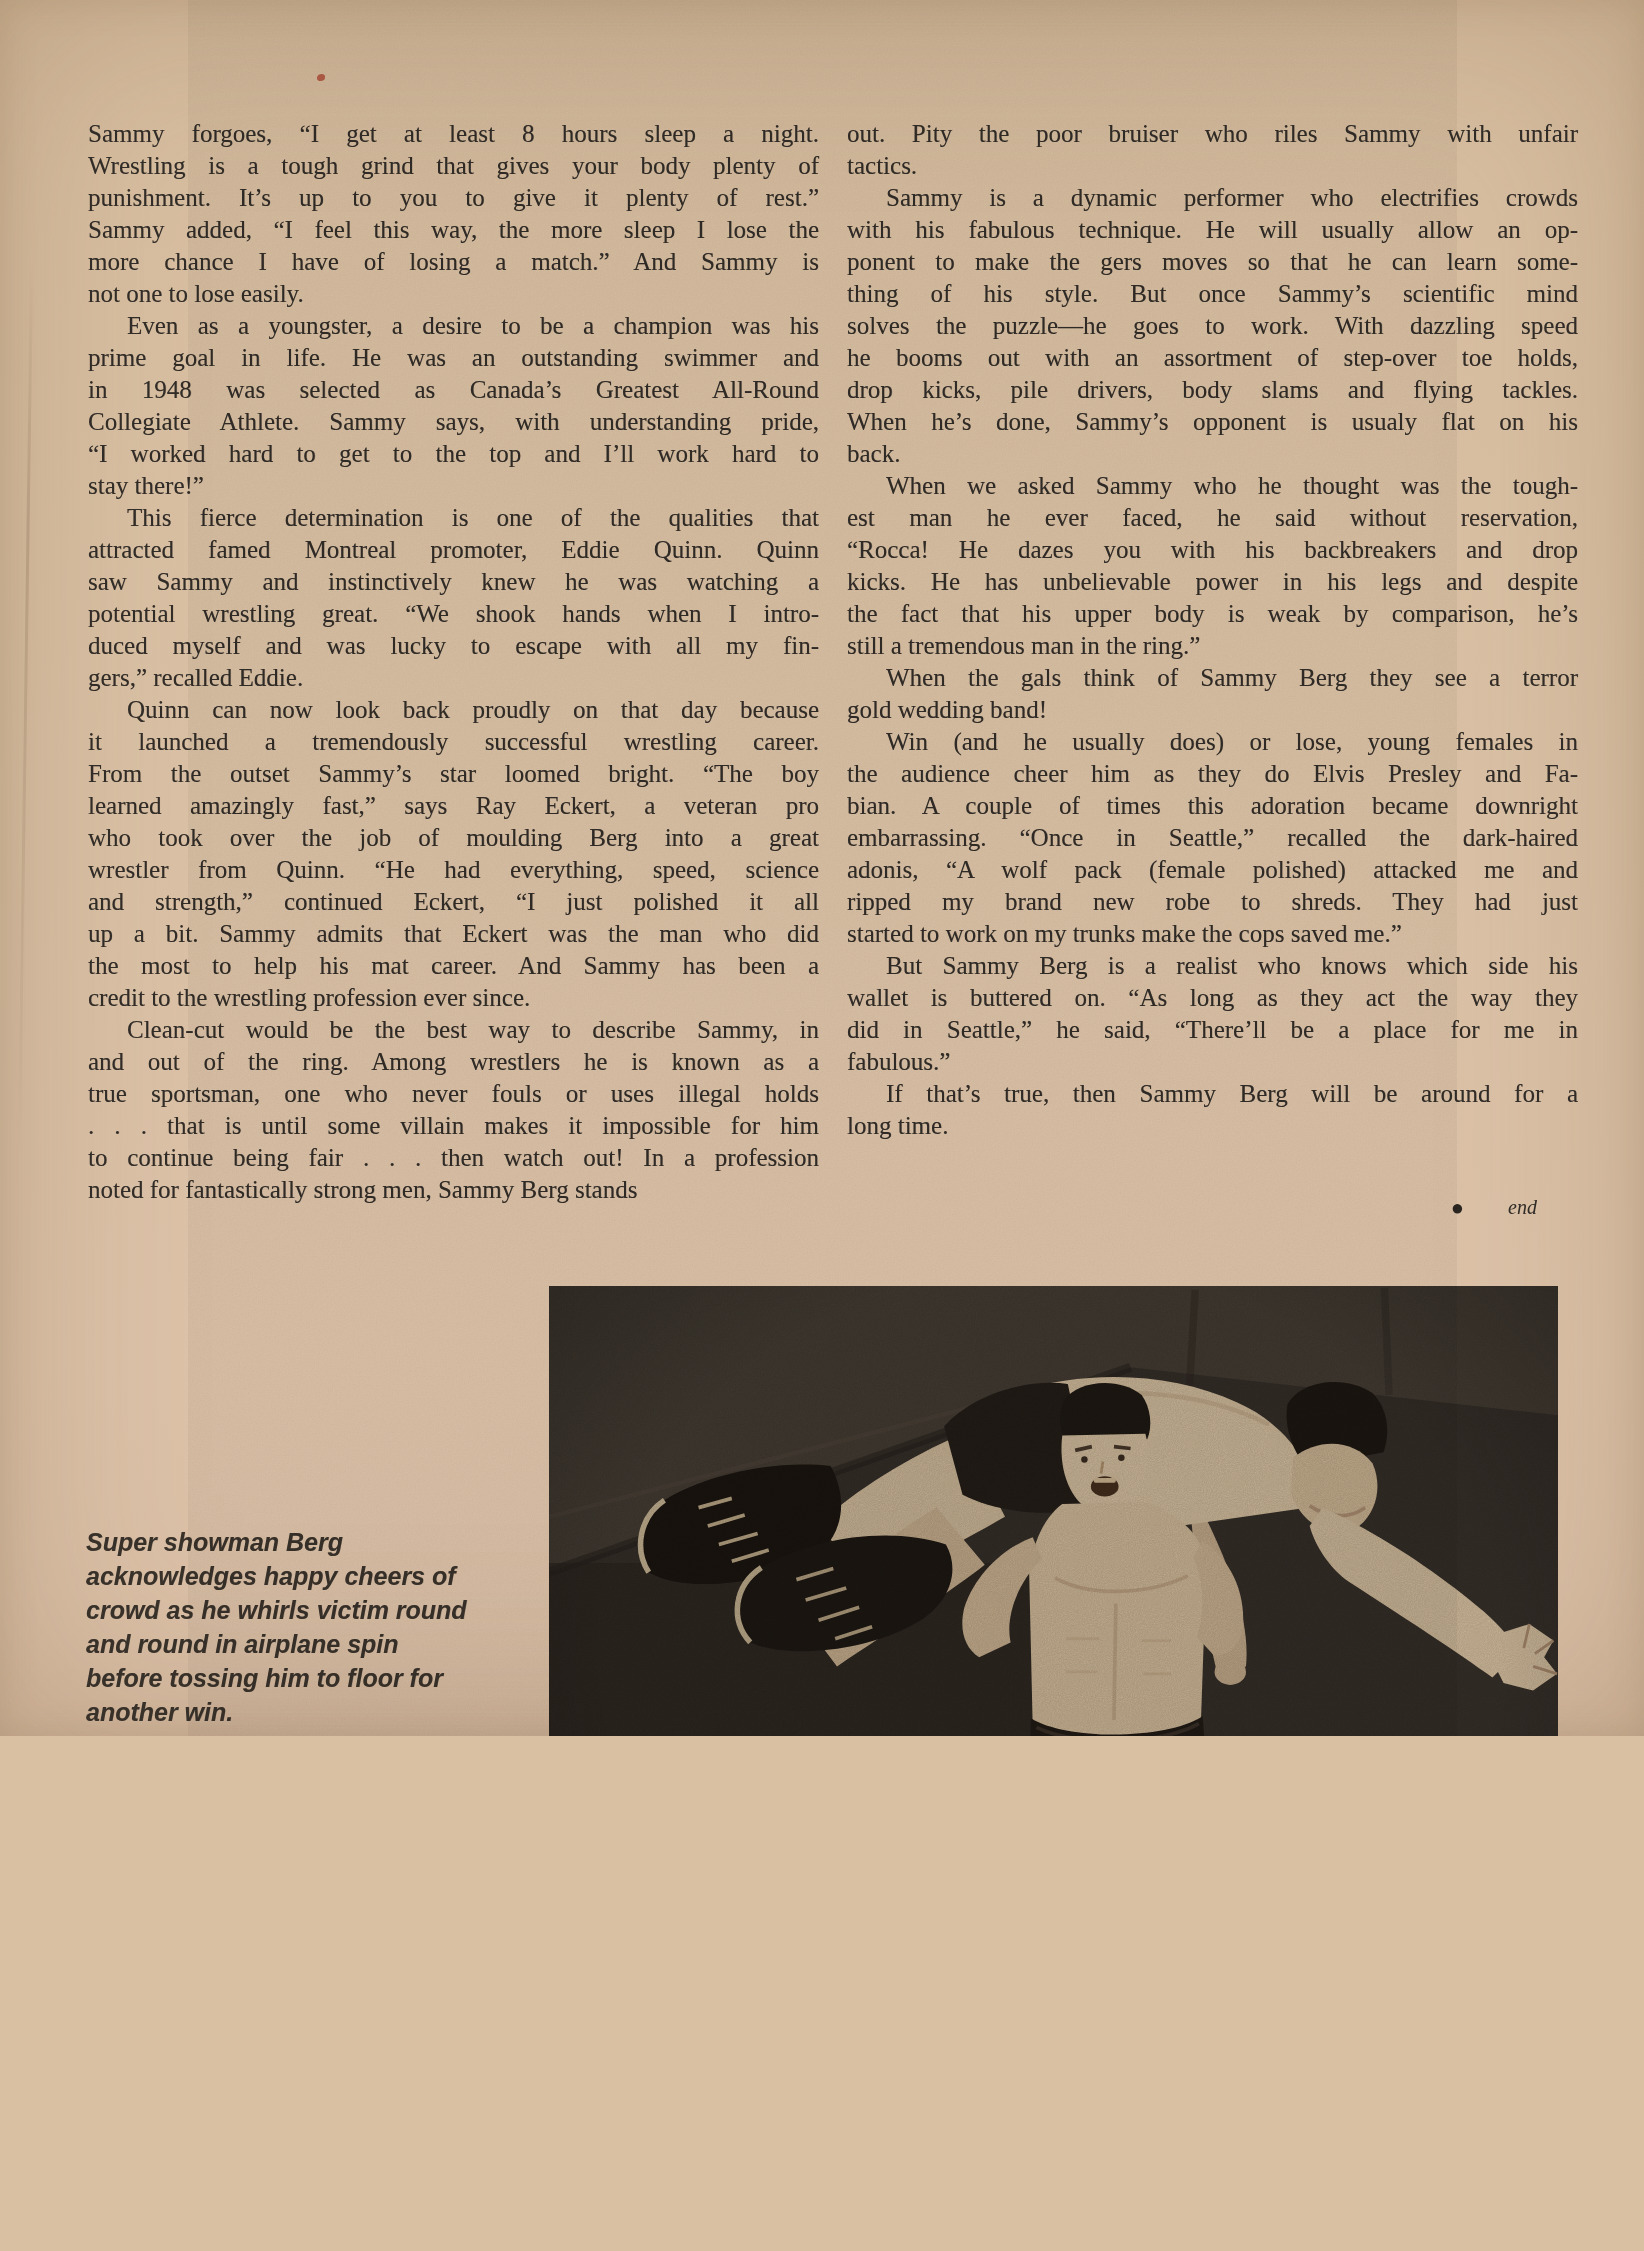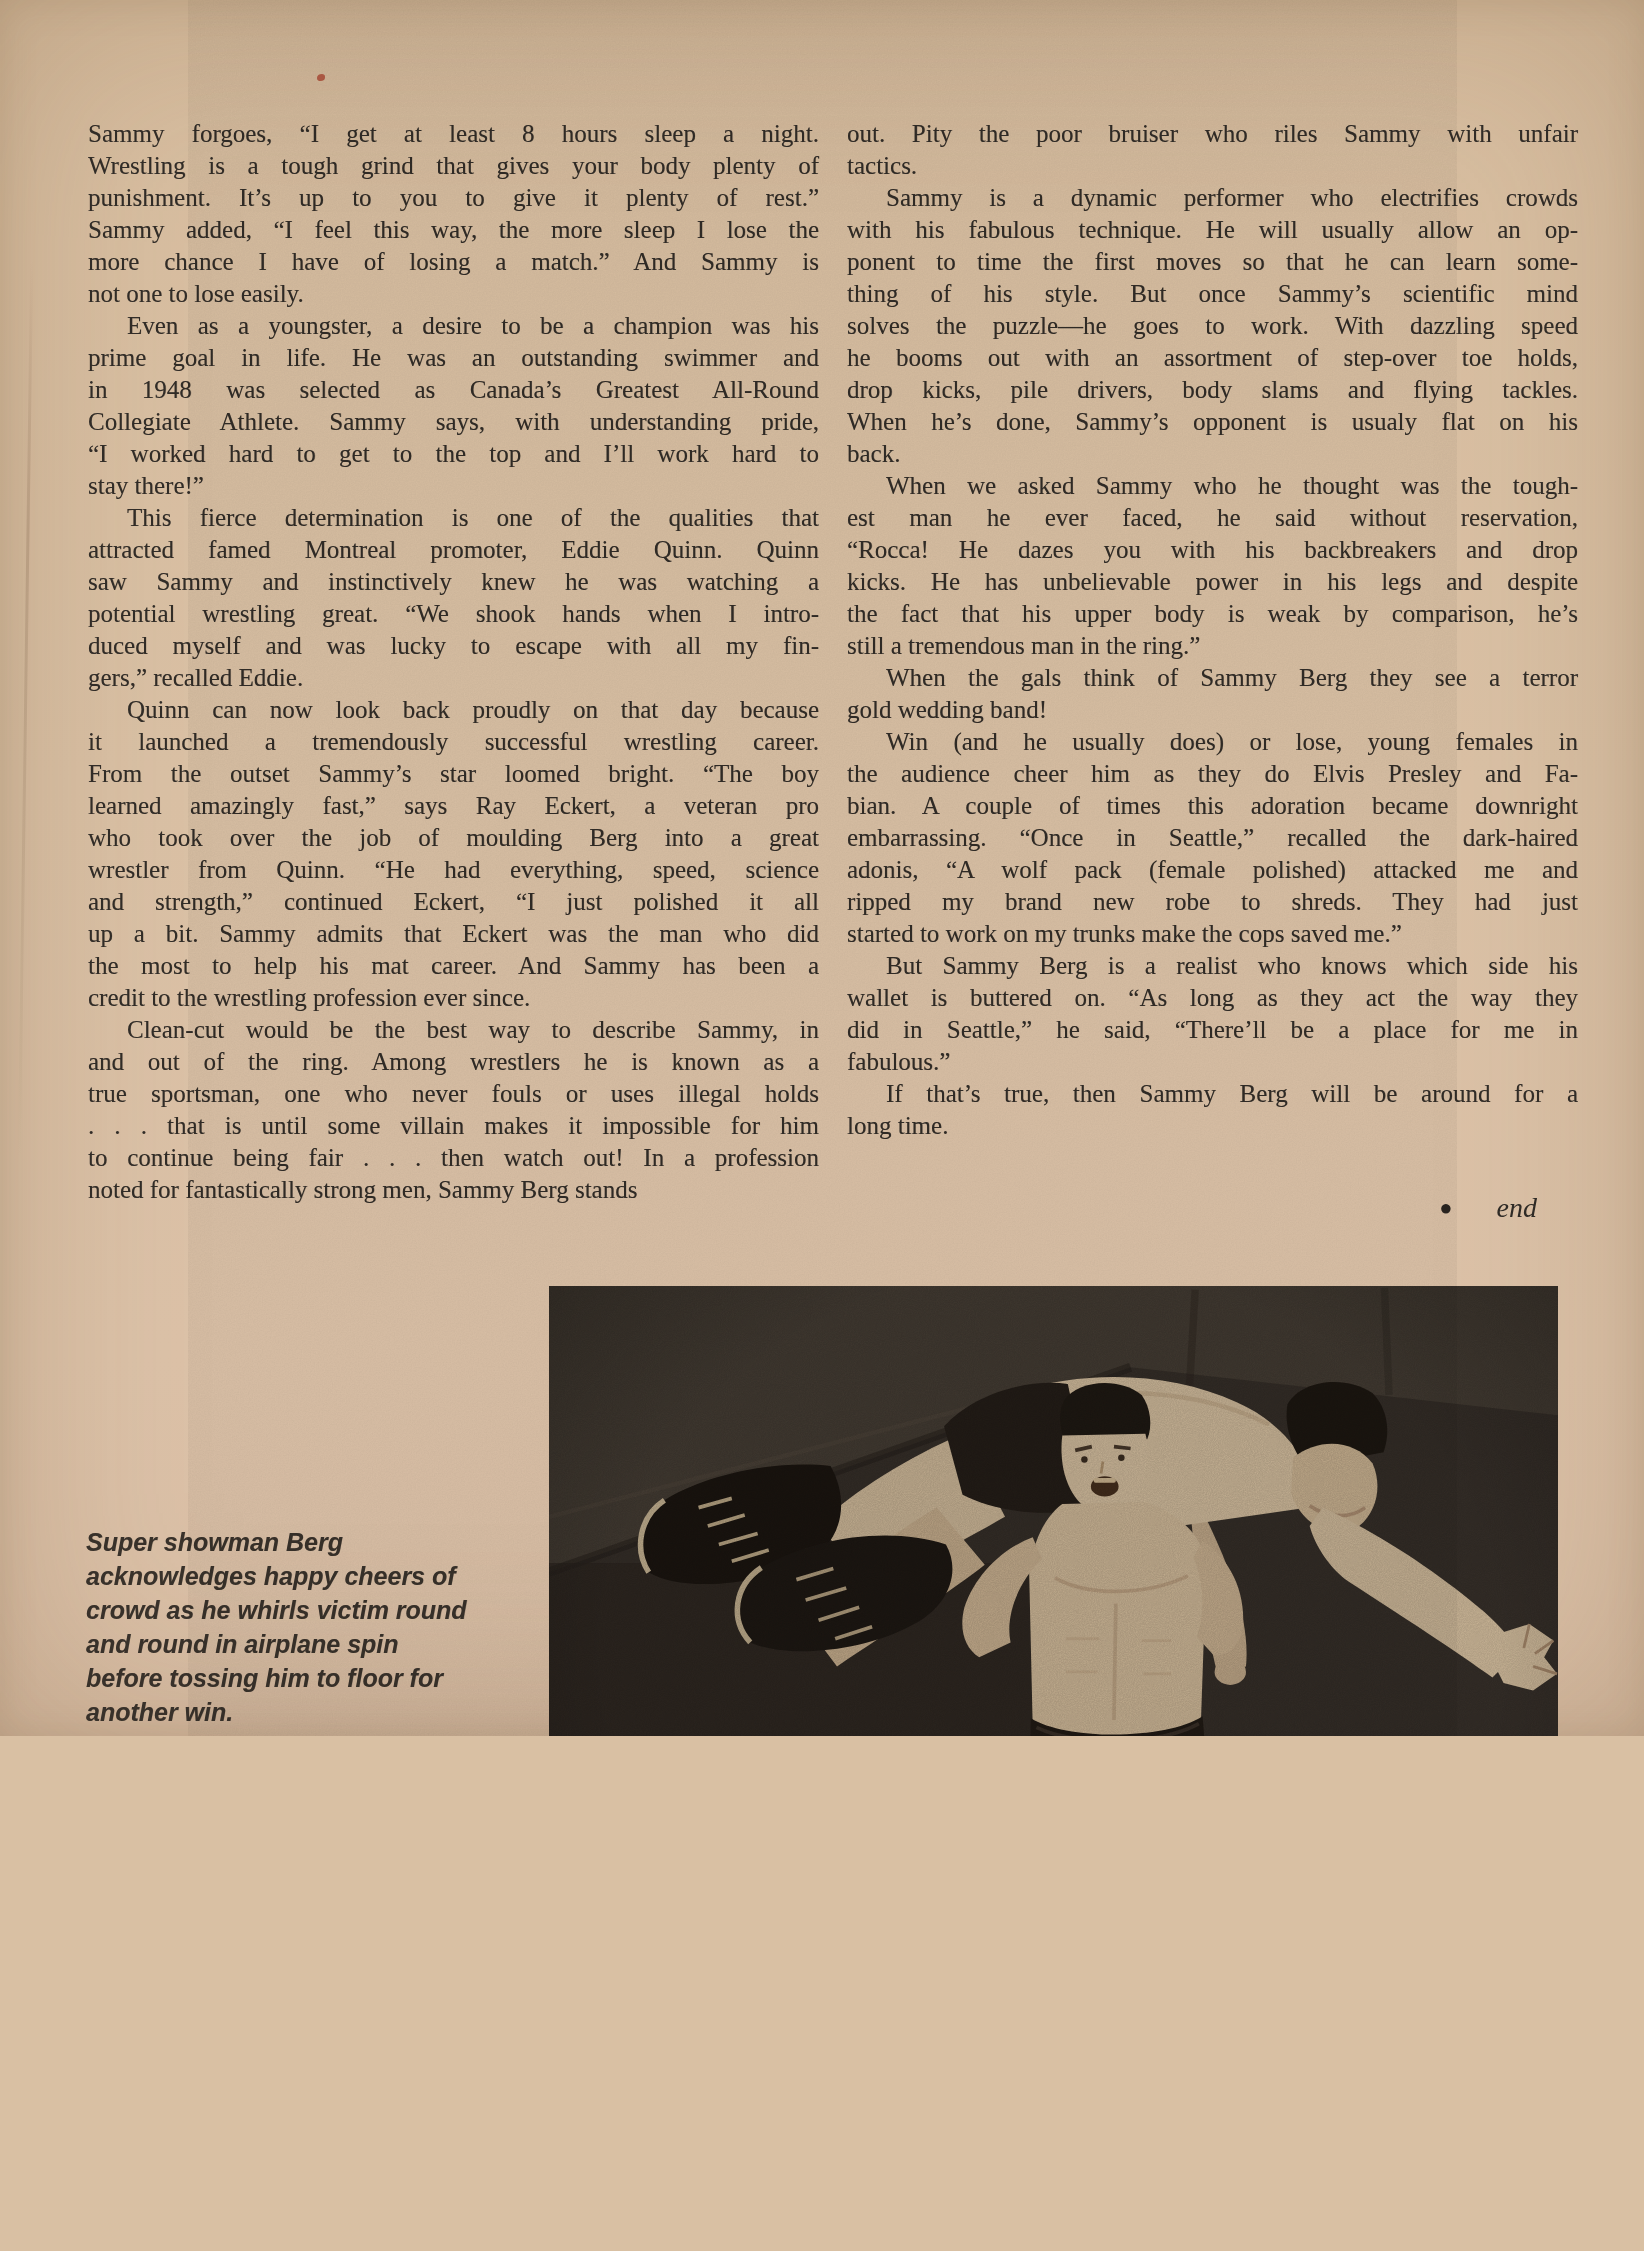--- a/index.html
+++ b/index.html
@@ -31,21 +31,21 @@
   .end-marker{
     position:absolute;left:847px;top:1189px;width:690px;height:37px;
     text-align:right;color:#2f2b26;
   }
   .end-bullet{
     display:inline-block;font-size:22px;line-height:37px;vertical-align:top;
     margin-right:44px;color:#2a2521;
   }
   .end-label{
     display:inline-block;font-family:"Liberation Serif",serif;font-style:italic;
-    font-size:28px;line-height:37px;color:#2f2b26;
+    font-size:20px;line-height:37px;color:#2f2b26;
   }
   .photo{position:absolute;left:549px;top:1286px;width:1009px;height:868px;display:block;}
   .page-number{
     position:absolute;top:2176px;right:-2.8px;
     font-family:"Liberation Sans",sans-serif;font-weight:700;font-size:31px;color:#3a342d;
     text-shadow:0.3px 0.4px 0.6px rgba(58,52,45,.4);
   }
   .red-speck{
     position:absolute;left:317px;top:74px;width:8.3px;height:6.5px;
     background:#a8432e;border-radius:60% 40% 55% 45%;opacity:.78;
@@ -113,21 +113,21 @@
     </div>
 
   <div class="col col-right">
       <div class="para">
         <div class="line">out. Pity the poor bruiser who riles Sammy with unfair</div>
         <div class="line last">tactics.</div>
       </div>
       <div class="para">
         <div class="line indent">Sammy is a dynamic performer who electrifies crowds</div>
         <div class="line">with his fabulous technique. He will usually allow an op-</div>
-        <div class="line">ponent to time the first moves so that he can learn some-</div>
+        <div class="line">ponent to make the gers moves so that he can learn some-</div>
         <div class="line">thing of his style. But once Sammy’s scientific mind</div>
         <div class="line">solves the puzzle—he goes to work. With dazzling speed</div>
         <div class="line">he booms out with an assortment of step-over toe holds,</div>
         <div class="line">drop kicks, pile drivers, body slams and flying tackles.</div>
         <div class="line">When he’s done, Sammy’s opponent is usualy flat on his</div>
         <div class="line last">back.</div>
       </div>
       <div class="para">
         <div class="line indent">When we asked Sammy who he thought was the tough-</div>
         <div class="line">est man he ever faced, he said without reservation,</div>

